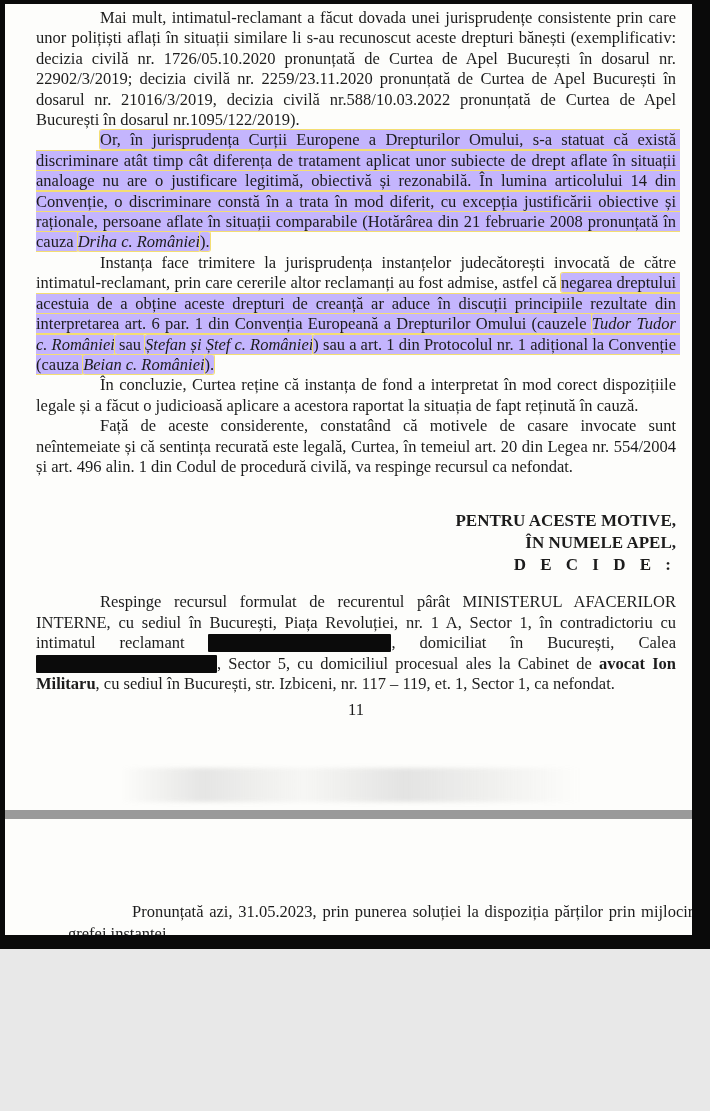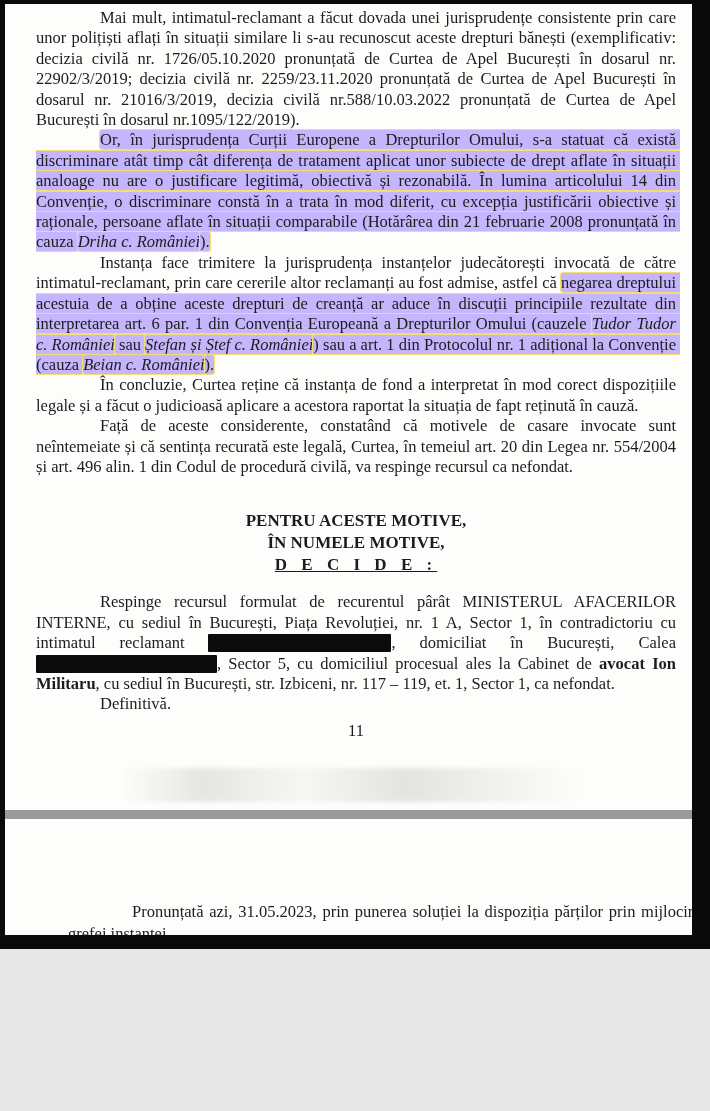--- a/index.html
+++ b/index.html
@@ -27,24 +27,24 @@
   .para{margin:0;text-indent:64px;}
   .para span{white-space:pre-wrap;}
   .hl{background:#c4b5fd;border-radius:2px;box-shadow:0 0 0 1px #f4de72;}
   .it{font-style:italic;}
   .b{font-weight:bold;}
   .redact{
     display:inline-block;background:#0b0b0b;height:18px;
     vertical-align:-4px;border-radius:1px;
   }
   .heading-block{
-    margin-top:33px;text-align:center;font-weight:bold;
+    margin-top:33px;text-align:right;font-weight:bold;
     font-size:17px;line-height:22px;text-indent:0;
   }
-  .decide-line{letter-spacing:5px;text-decoration:underline;}
+  .decide-line{letter-spacing:5px;}
   .decision{margin-top:16px;}
   .page-num{margin-top:6px;text-align:center;text-indent:0;line-height:20px;}
   
   .divider{
     position:absolute;left:0;top:810px;width:710px;height:9px;
     background:#9a9a9a;z-index:5;
   }
   .scan-smudge{
     position:absolute;left:120px;top:768px;width:460px;height:34px;z-index:1;
     background:linear-gradient(90deg, rgba(170,170,170,0) 0%, rgba(170,170,170,.28) 18%, rgba(170,170,170,.08) 40%, rgba(170,170,170,.3) 62%, rgba(170,170,170,0) 100%);
@@ -89,26 +89,25 @@
 
   <div class="content">
     <p class="para"><span>Mai mult, intimatul-reclamant a făcut dovada unei jurisprudențe consistente prin care unor polițiști aflați în situații similare li s-au recunoscut aceste drepturi bănești (exemplificativ: decizia civilă nr. 1726/05.10.2020 pronunțată de Curtea de Apel București în dosarul nr. 22902/3/2019; decizia civilă nr. 2259/23.11.2020 pronunțată de Curtea de Apel București în dosarul nr. 21016/3/2019, decizia civilă nr.588/10.03.2022 pronunțată de Curtea de Apel București în dosarul nr.1095/122/2019).</span></p>
     <p class="para"><span class="hl">Or, în jurisprudența Curții Europene a Drepturilor Omului, s-a statuat că există discriminare atât timp cât diferența de tratament aplicat unor subiecte de drept aflate în situații analoage nu are o justificare legitimă, obiectivă și rezonabilă. În lumina articolului 14 din Convenție, o discriminare constă în a trata în mod diferit, cu excepția justificării obiective și raționale, persoane aflate în situații comparabile (Hotărârea din 21 februarie 2008 pronunțată în cauza </span><span class="hl it">Driha c. României</span><span class="hl">).</span></p>
     <p class="para"><span>Instanța face trimitere la jurisprudența instanțelor judecătorești invocată de către intimatul-reclamant, prin care cererile altor reclamanți au fost admise, astfel că </span><span class="hl">negarea dreptului acestuia de a obține aceste drepturi de creanță ar aduce în discuții principiile rezultate din interpretarea art. 6 par. 1 din Convenția Europeană a Drepturilor Omului (cauzele </span><span class="hl it">Tudor Tudor c. României</span><span class="hl"> sau </span><span class="hl it">Ștefan și Ștef c. României</span><span class="hl">) sau a art. 1 din Protocolul nr. 1 adițional la Convenție (cauza </span><span class="hl it">Beian c. României</span><span class="hl">).</span></p>
     <p class="para"><span>În concluzie, Curtea reține că instanța de fond a interpretat în mod corect dispozițiile legale și a făcut o judicioasă aplicare a acestora raportat la situația de fapt reținută în cauză.</span></p>
     <p class="para"><span>Față de aceste considerente, constatând că motivele de casare invocate sunt neîntemeiate și că sentința recurată este legală, Curtea, în temeiul art. 20 din Legea nr. 554/2004 și art. 496 alin. 1 din Codul de procedură civilă, va respinge recursul ca nefondat.</span></p>
 
     <div class="heading-block">
       <div>PENTRU ACESTE MOTIVE,</div>
-      <div>ÎN NUMELE MOTIVE,</div>
+      <div>ÎN NUMELE APEL,</div>
       <div class="decide-line">D E C I D E :</div>
     </div>
 
     <p class="para decision"><span>Respinge recursul formulat de recurentul pârât MINISTERUL AFACERILOR INTERNE, cu sediul în București, Piața Revoluției, nr. 1 A, Sector 1, în contradictoriu cu intimatul reclamant </span><span class="redact" style="width: 183px;"></span><span>, domiciliat în București, Calea </span><span class="redact" style="width: 181px;"></span><span>, Sector 5, cu domiciliul procesual ales la Cabinet de </span><span class="b">avocat Ion Militaru</span><span>, cu sediul în București, str. Izbiceni, nr. 117 – 119, et. 1, Sector 1, ca nefondat.</span></p>
-    <p class="para"><span>Definitivă.</span></p>
 
     <div class="page-num">11</div>
   </div>
 
   <div class="divider"></div>
 
   <p class="pronuntata">Pronunțată azi, 31.05.2023, prin punerea soluției la dispoziția  părților prin mijlocirea grefei instanței.</p>
 
   <div class="sig-label sig-president">Președinte,</div>
   <div class="sig-label sig-judge1">Judecător,</div>

